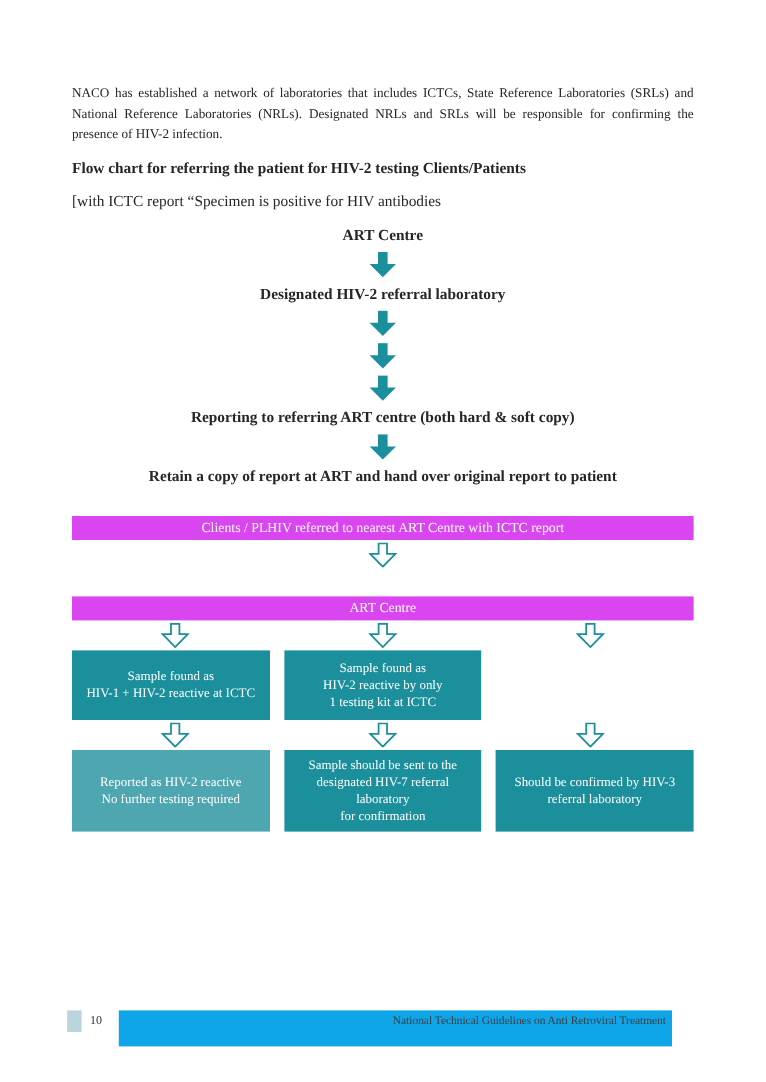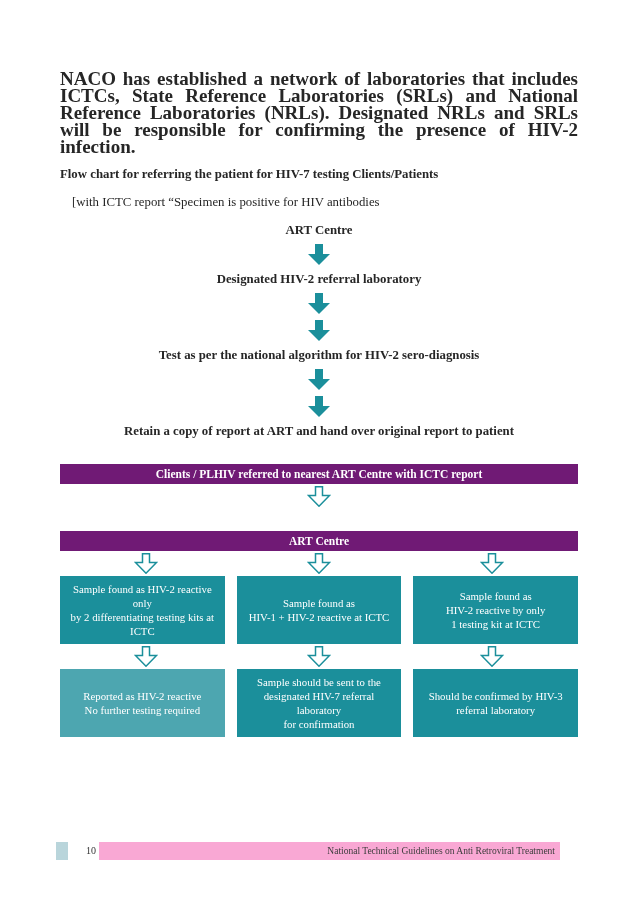--- a/index.html
+++ b/index.html
@@ -2,69 +2,69 @@
 <html><head>
 <meta charset="utf-8">
 <style>
   html,body { margin:0; padding:0; background:#ffffff; }
   .page {
     position:relative; width:638px; height:902px; background:#ffffff;
     font-family:"Liberation Serif","DejaVu Serif",serif; color:#262626;
     overflow:hidden;
   }
   .content { position:absolute; left:60px; top:70px; width:518px; }
-  .para { font-size:19px; line-height:17px; text-align:justify; margin:0 0 11px 0;font-weight:bold; }
+  .para { font-size:11px; line-height:17px; text-align:justify; margin:0 0 11px 0; }
   .flow-heading { font-size:12.8px; line-height:17px; font-weight:bold; margin:1px 0 11px 0; }
-  .note-line { font-size:12.8px; line-height:17px; margin:0 0 11px 12px; }
+  .note-line { font-size:12.8px; line-height:17px; margin:0 0 11px 0; }
   .note-line.last { margin-bottom:6px; }
 
   .flowchart { text-align:center; }
   .flow-step { font-weight:bold; font-size:12.8px; line-height:17px; }
   .solid-arrow { position:relative; width:22px; height:21px; margin:5px auto 6px auto; }
   .solid-arrow::before { content:""; position:absolute; left:7px; top:0; width:8px; height:11px; background:#1b8f9b; }
   .solid-arrow::after { content:""; position:absolute; left:0; top:10px; width:0; height:0;
     border-left:11px solid transparent; border-right:11px solid transparent; border-top:11px solid #1b8f9b; }
 
   .diagram { margin-top:16px; }
-  .banner { background:#701a75; color:#ffffff; font-weight:bold; font-size:11.5px;
+  .banner { background:#d946ef; color:#ffffff; font-weight:normal; font-size:11.5px;
     line-height:12px; text-align:center; padding:4px 2px;margin-top:24px; }
   .arrow-row { display:grid; grid-template-columns:1fr 1fr 1fr; justify-items:center; margin:2px 0; }
   .arrow-row.single { grid-template-columns:1fr; }
   .hollow-arrow { display:block; }
   .grid3 { display:grid; grid-template-columns:1fr 1fr 1fr; gap:12px; }
   .tealbox { background:#1b8f9b; color:#ffffff; font-size:10.8px; line-height:14px;
     text-align:center; display:flex; align-items:center; justify-content:center;
     padding:6px 8px; white-space:pre-line; }
   .row1 .tealbox { min-height:46px; }
   .row2 .tealbox { min-height:40px; }
   .tealbox.light { background:#4da6b0; }
 
   .footer-square { position:absolute; left:56px; top:842px; width:12px; height:18px; background:#b9d5db; }
-  .footer-page-num { position:absolute; left:86px; top:845px; font-size:10px; color:#333333; }
-  .footer-bar { position:absolute; left:99px; top:842px; width:461px; height:18px; background:#f9a8d4;
+  .footer-page-num { position:absolute; left:75px; top:845px; font-size:10px; color:#333333; }
+  .footer-bar { position:absolute; left:99px; top:842px; width:461px; height:30px; background:#0ea5e9;
     font-size:9.5px; line-height:18px; text-align:right; padding-right:5px; box-sizing:border-box; color:#3c3c3c; }
 </style>
 </head>
 <body>
 
 <div class="page">
   <div class="content">
 
     <p class="para">NACO has established a network of laboratories that includes ICTCs, State Reference Laboratories (SRLs) and National Reference Laboratories (NRLs). Designated NRLs and SRLs will be responsible for confirming the presence of HIV-2 infection.</p>
-    <p class="flow-heading">Flow chart for referring the patient for HIV-7 testing Clients/Patients</p>
+    <p class="flow-heading">Flow chart for referring the patient for HIV-2 testing Clients/Patients</p>
     <p class="note-line">[with ICTC report “Specimen is positive for HIV antibodies</p>
 
     <div class="flowchart">
       <div class="flow-step">ART Centre</div>
       <div class="solid-arrow"></div>
       <div class="flow-step">Designated HIV-2 referral laboratory</div>
       <div class="solid-arrow"></div>
       <div class="solid-arrow"></div>
-      <div class="flow-step">Test as per the national algorithm for HIV-2 sero-diagnosis</div>
       <div class="solid-arrow"></div>
+      <div class="flow-step">Reporting to referring ART centre (both hard &amp; soft copy)</div>
       <div class="solid-arrow"></div>
       <div class="flow-step">Retain a copy of report at ART and hand over original report to patient</div>
     </div>
 
     <div class="diagram">
       <div class="banner">Clients / PLHIV referred to nearest ART Centre with ICTC report</div>
 
       <div class="arrow-row single">
         <svg class="hollow-arrow" width="24" height="21" viewBox="0 0 24 21">
           <path d="M8.5 0.8 L15.5 0.8 L15.5 9.5 L22.5 9.5 L12 20.2 L1.5 9.5 L8.5 9.5 Z" fill="#ffffff" stroke="#1b8f9b" stroke-width="1.5"></path>
@@ -79,23 +79,20 @@
         </svg>
         <svg class="hollow-arrow" width="24" height="21" viewBox="0 0 24 21">
           <path d="M8.5 0.8 L15.5 0.8 L15.5 9.5 L22.5 9.5 L12 20.2 L1.5 9.5 L8.5 9.5 Z" fill="#ffffff" stroke="#1b8f9b" stroke-width="1.5"></path>
         </svg>
         <svg class="hollow-arrow" width="24" height="21" viewBox="0 0 24 21">
           <path d="M8.5 0.8 L15.5 0.8 L15.5 9.5 L22.5 9.5 L12 20.2 L1.5 9.5 L8.5 9.5 Z" fill="#ffffff" stroke="#1b8f9b" stroke-width="1.5"></path>
         </svg>
       </div>
 
       <div class="grid3 row1">
-        <div class="tealbox">Sample found as HIV-2 reactive only
-by 2 differentiating testing kits at
-ICTC</div>
         <div class="tealbox">Sample found as
 HIV-1 + HIV-2 reactive at ICTC</div>
         <div class="tealbox">Sample found as
 HIV-2 reactive by only
 1 testing kit at ICTC</div>
       </div>
 
       <div class="arrow-row">
         <svg class="hollow-arrow" width="24" height="21" viewBox="0 0 24 21">
           <path d="M8.5 0.8 L15.5 0.8 L15.5 9.5 L22.5 9.5 L12 20.2 L1.5 9.5 L8.5 9.5 Z" fill="#ffffff" stroke="#1b8f9b" stroke-width="1.5"></path>

